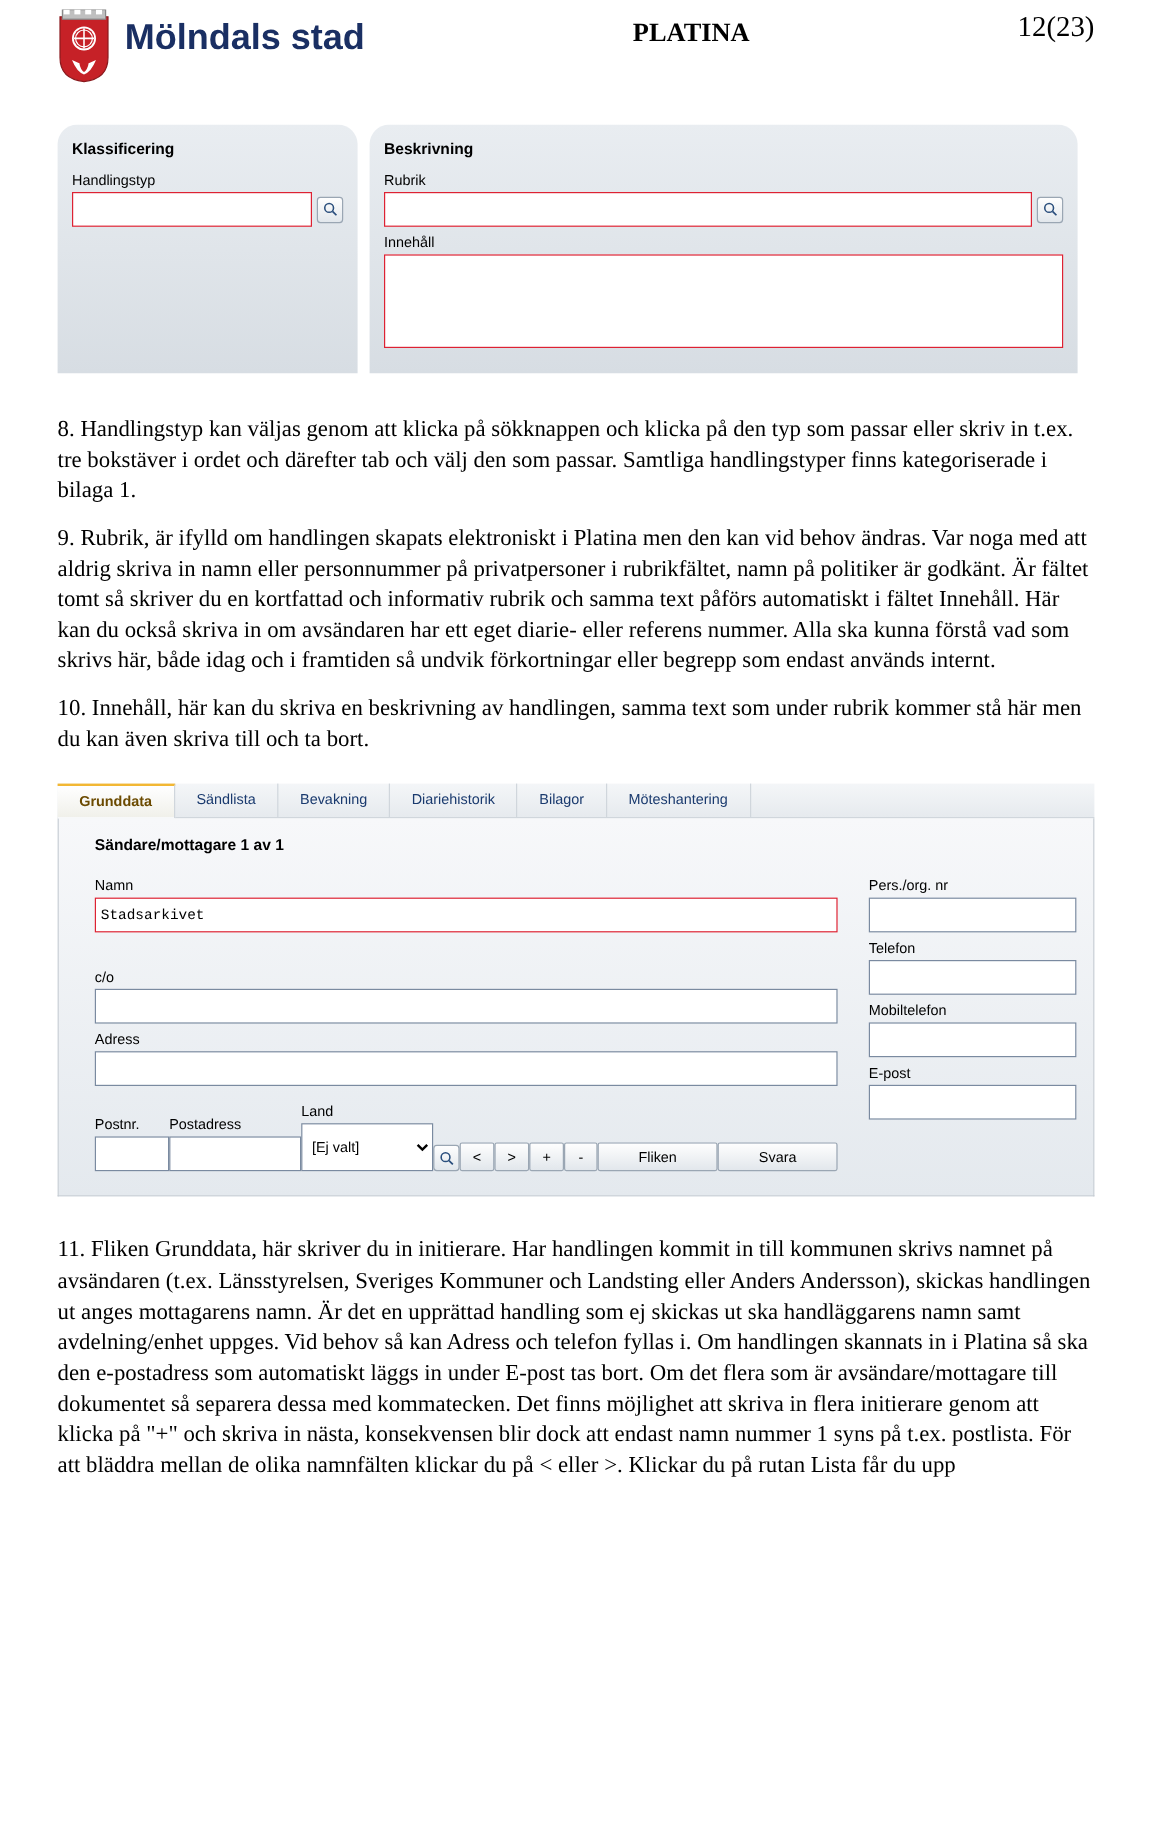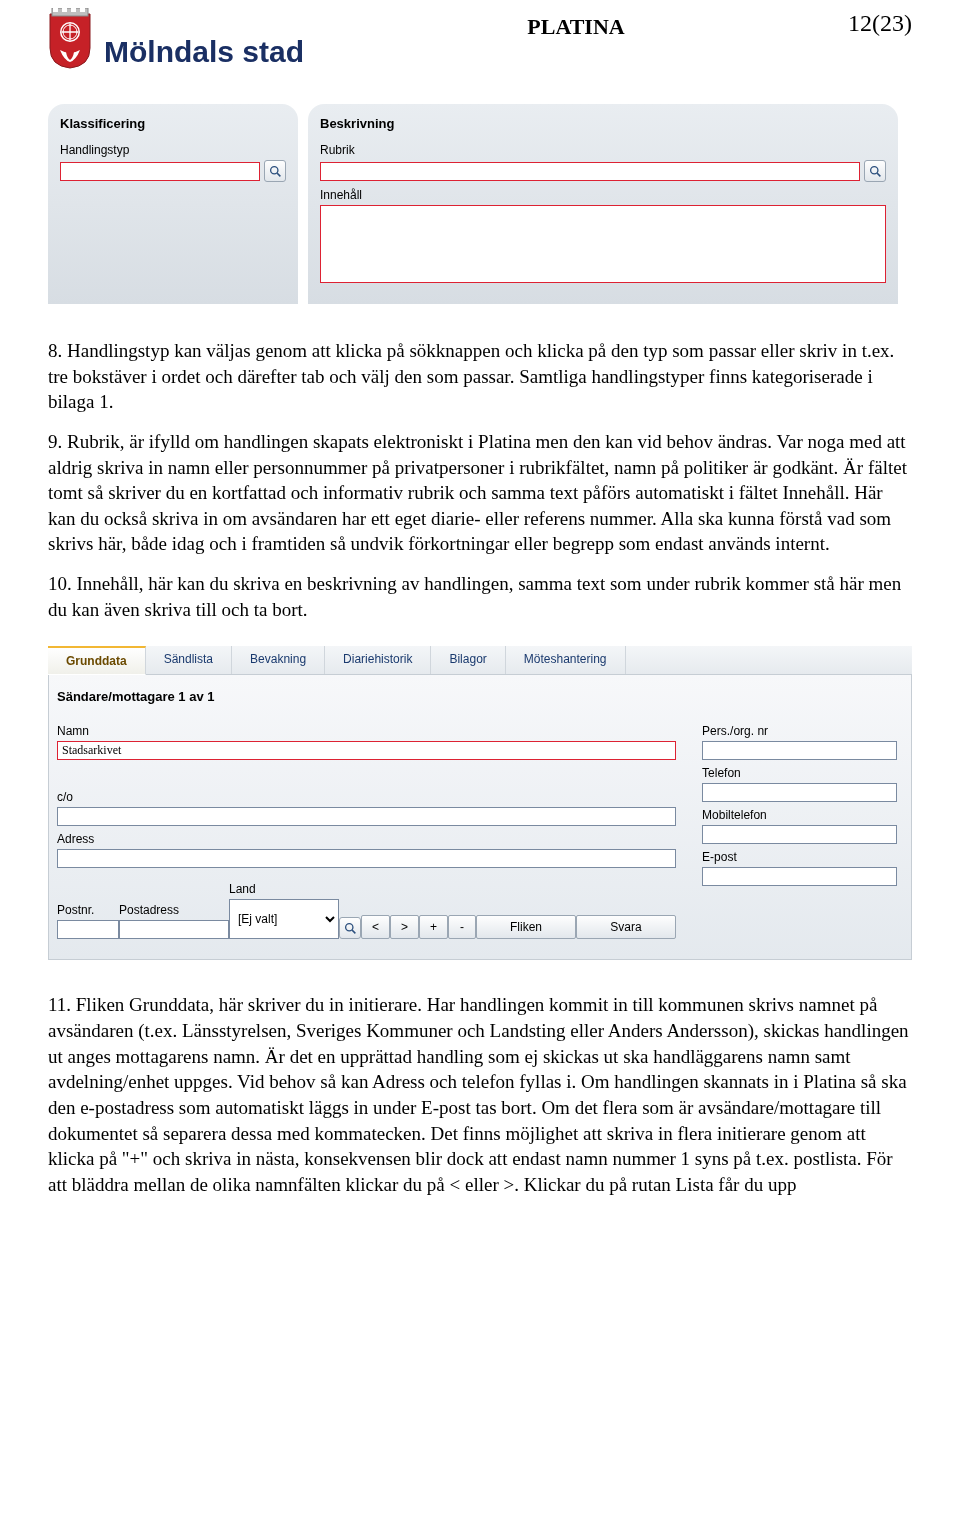--- a/index.html
+++ b/index.html
@@ -16,21 +16,21 @@
 
   
   .hdr { display: flex; align-items: flex-start; gap: 12px; }
   .shield {
     width: 44px; height: 62px; display: inline-block; position: relative;
   }
   .shield svg { width: 44px; height: 62px; }
   .logo-text {
     font-family: Arial, Helvetica, sans-serif;
     font-size: 30px; font-weight: 700; color: #1a2f63;
-    margin-top: 27px;
+    margin-top: 7px;
   }
   .hdr-center {
     flex: 1; text-align: center;
     font-family: "Times New Roman", serif;
     font-weight: 700; font-size: 22px;
     padding-top: 6px;
   }
   .pagenum {
     font-family: "Times New Roman", serif;
     font-size: 24px; padding-top: 2px;
@@ -50,23 +50,23 @@
   .panel-b { width: 590px; }
   .panel h4 {
     font-family: Arial, Helvetica, sans-serif;
     font-size: 13px; font-weight: 700; margin: 2px 0 12px 0;
   }
   .fldlabel {
     font-family: Arial, Helvetica, sans-serif;
     font-size: 12px; margin: 6px 0 3px 0; display: block;
   }
   .text-input {
-    height: 19px; width: 100%;
+    height: 29px; width: 100%;
     border: 1px solid #7a8aa0; background: #fff;
-    font-family: Liberation Serif, serif; font-size: 12px;
+    font-family: Liberation Mono, monospace; font-size: 12px;
     padding: 2px 4px;
   }
   .text-input.req { border: 1px solid #d23; }
   .textarea-req {
     width: 100%; height: 78px; resize: none;
     border: 1px solid #d23; background: #fff;
     font-family: Arial, Helvetica, sans-serif; font-size: 12px;
     padding: 3px 4px;
   }
   .row-with-icon { display: flex; gap: 4px; align-items: center; }
@@ -98,21 +98,21 @@
   .tab.active {
     background: linear-gradient(#fff,#f0f0ea);
     border-top: 2px solid #f2b733;
     color: #6b4a00; font-weight: 700;
     border-bottom: 1px solid #fff;
     margin-bottom: -1px;
   }
   .tabbody {
     border: 1px solid #c6cdd4; border-top: none;
     background: linear-gradient(#f7f8fa,#e4e9ee);
-    padding: 10px 14px 20px 8px;
+    padding: 10px 14px 20px 30px;
   }
   .section-title {
     font-family: Arial, Helvetica, sans-serif;
     font-size: 13px; font-weight: 700; margin: 4px 0 14px 0;
   }
   .grid2 { display: flex; gap: 26px; }
   .col { flex: 1; }
   .btnrow { display: flex; gap: 6px; align-items: center; margin-top: 6px; }
   .tiny { width: 62px; }
   .tiny2 { width: 110px; }

